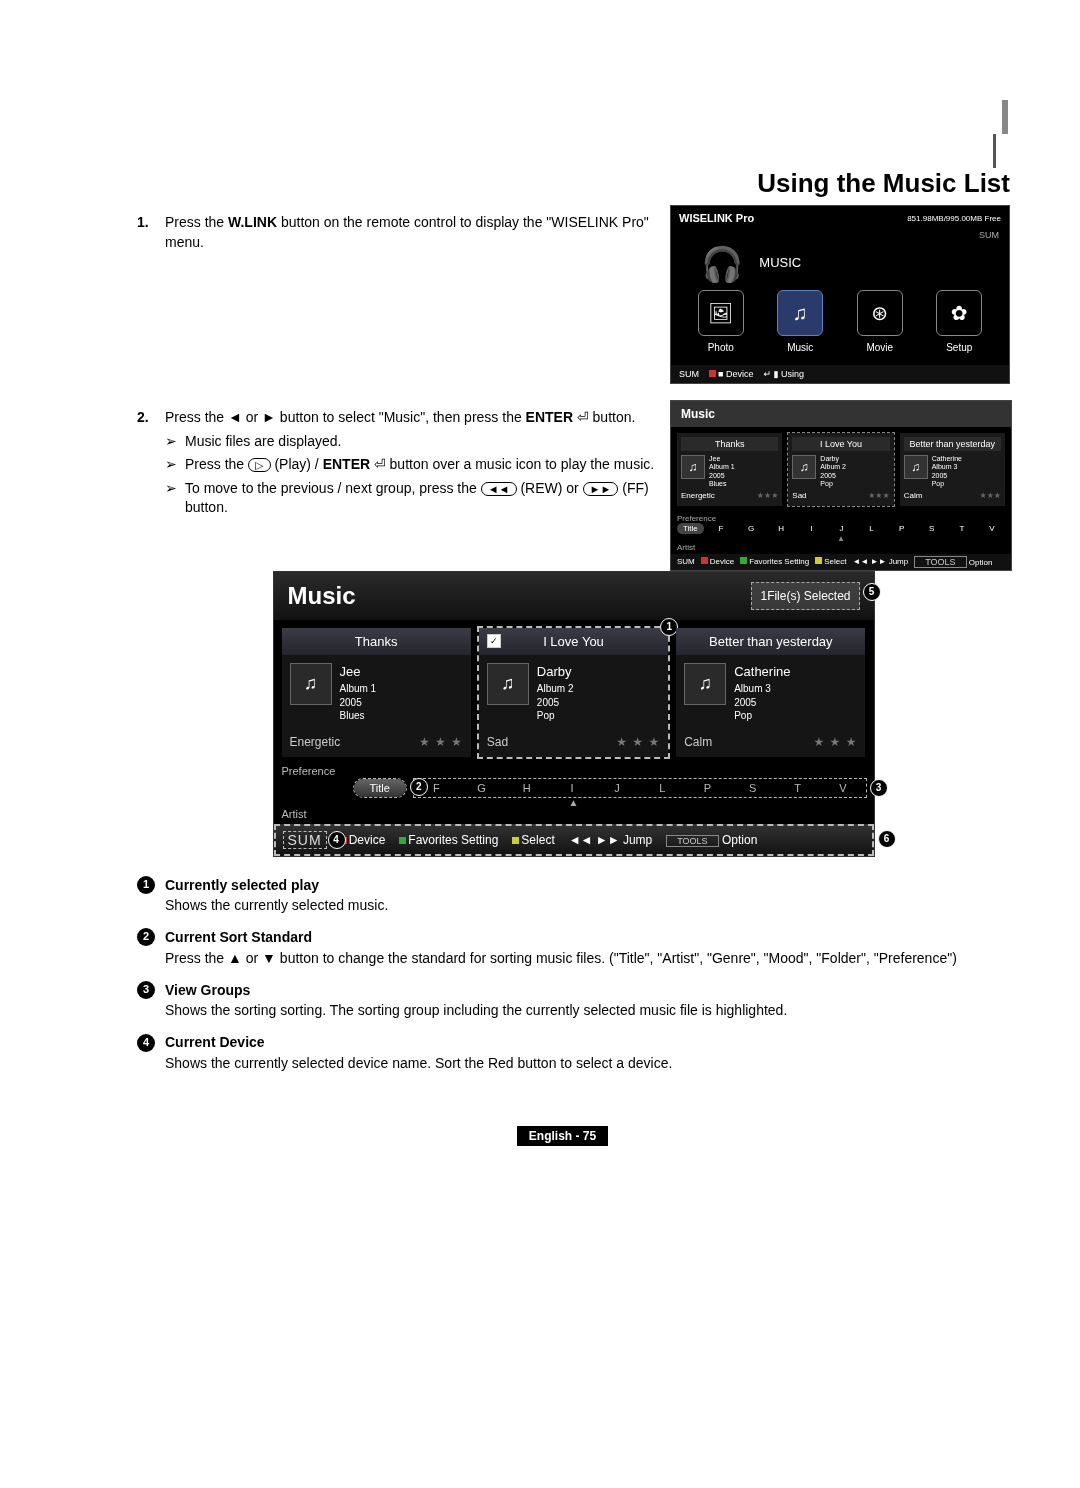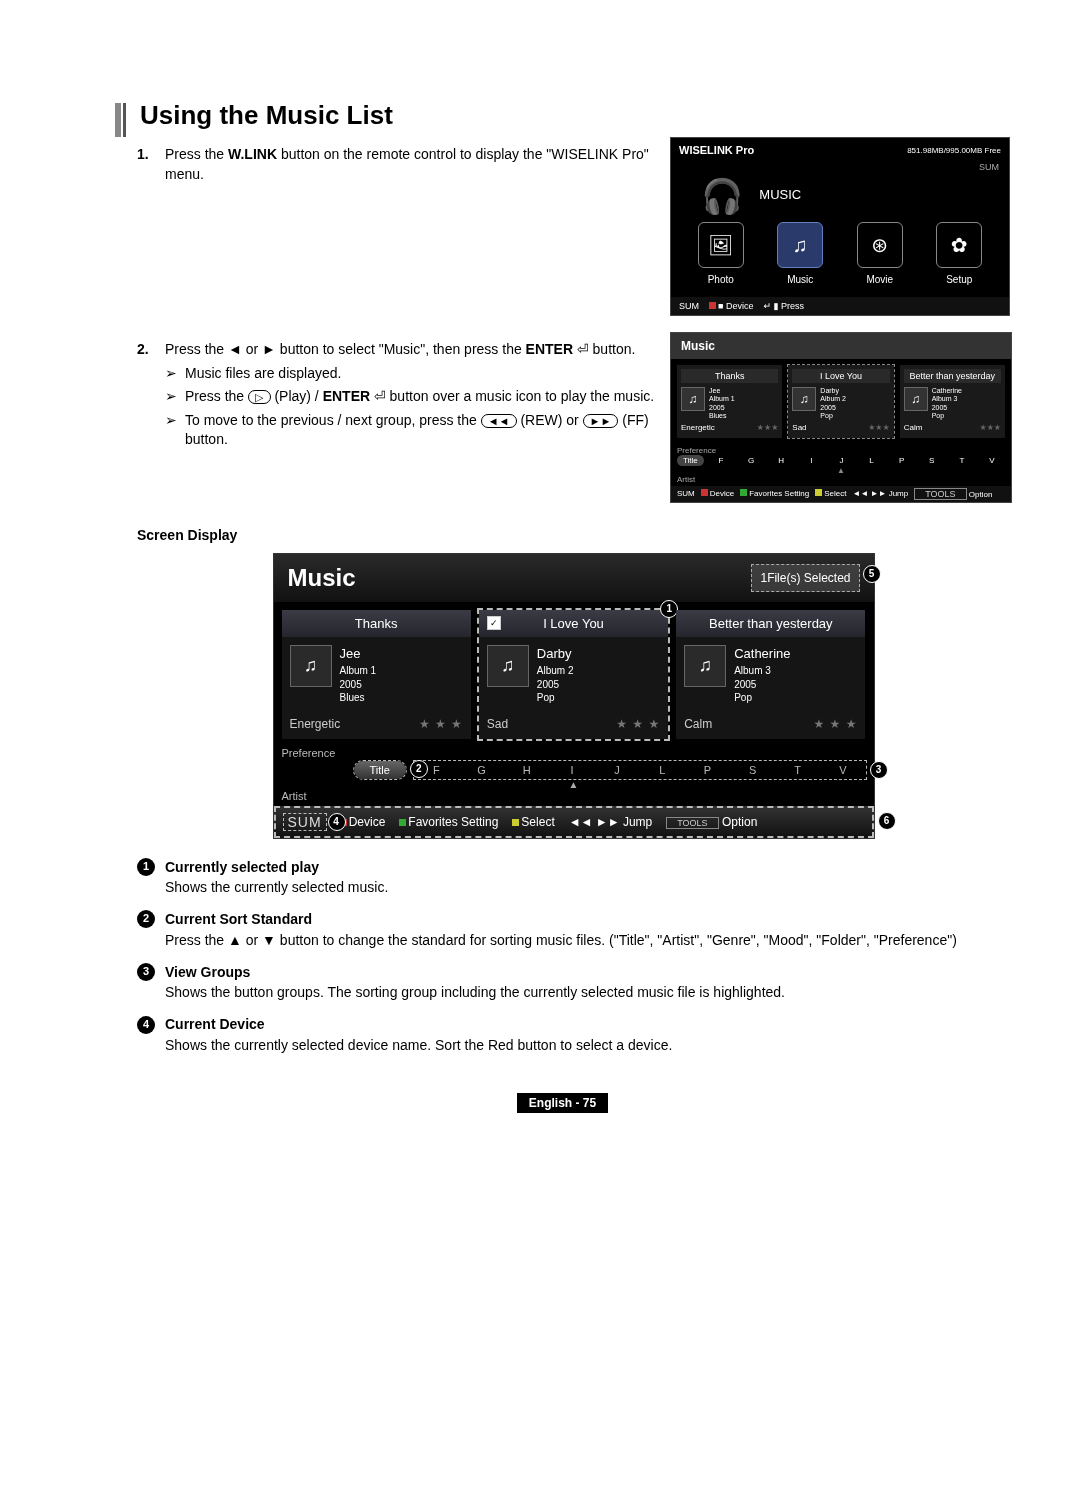--- a/index.html
+++ b/index.html
@@ -138,29 +138,29 @@
 
   
   .legend { margin-top: 18px; font-size:14px; line-height:1.45;}
   .legend-item{margin-bottom:12px;}
   .legend-item .lead{display:flex;align-items:center;gap:10px;}
   .legend-item .num{width:18px;height:18px;border-radius:50%;background:#000;color:#fff;font-size:11px;display:flex;align-items:center;justify-content:center;font-weight:bold;}
   .legend-item .lt{font-weight:bold;}
   .legend-item .ld{margin-left:28px;}
 
   .footer{
-    text-align:center;font-size:12px;font-weight:bold;margin-top:38px;
+    text-align:center;font-size:12px;font-weight:bold;margin-top:53px;
   }
   .footer .band{background:#000;color:#fff;display:inline-block;padding:3px 12px;}
 </style>
 </head>
 <body>
 
 <div class="page">
-  <div style="display:flex;align-items:flex-end;gap:0;">
+  <div style="display:flex;align-items:flex-end;gap:0;flex-direction:column;">
     <div style="width:6px;background:#888;height:34px;margin-right:2px;"></div>
     <div style="width:3px;background:#555;height:34px;margin-right:14px;"></div>
     <h1 class="section-title">Using the Music List</h1>
   </div>
 
   <div class="content">
 
     <div class="two-col">
       <div class="col-left">
         <div class="step-row">
@@ -203,21 +203,21 @@
             <div class="ticon">
                 <div class="box">
                   <span>✿</span>
                 </div>
                 <span>Setup</span>
               </div>
           </div>
           <div class="thumb-footer">
             <span>SUM</span>
             <span><span class="dot r"></span><span>■ Device</span></span>
-            <span>↵ ▮ Press</span>
+            <span>↵ ▮ Using</span>
           </div>
         </div>
       </div>
     </div>
 
     <div class="two-col" style="margin-top:16px;">
       <div class="col-left">
         <div class="step-row">
           <div class="step-num">2.</div>
           <div class="step-body">
@@ -298,21 +298,20 @@
             <span><span class="dot r"></span><span>Device</span></span>
             <span><span class="dot g"></span><span>Favorites Setting</span></span>
             <span><span class="dot y"></span><span>Select</span></span>
             <span>◄◄ ►► <span>Jump</span></span>
             <span><span class="keybox">TOOLS</span> <span>Option</span></span>
           </div>
         </div>
       </div>
     </div>
 
-    <div class="subhead">Screen Display</div>
 
     <div class="bigshot">
       <div class="bs-header">
         <span class="bs-title">Music</span>
         <span class="bs-selcount">
           <span>1File(s) Selected</span>
           <span class="circ" style="right:-22px;top:0;">5</span>
         </span>
       </div>
       <div class="bs-groups" id="bs-groups">
@@ -406,21 +405,21 @@
             <span class="num">2</span>
             <span class="lt">Current Sort Standard</span>
           </div>
           <div class="ld">Press the ▲ or ▼ button to change the standard for sorting music files. ("Title", "Artist", "Genre", "Mood", "Folder", "Preference")</div>
         </div>
         <div class="legend-item">
           <div class="lead">
             <span class="num">3</span>
             <span class="lt">View Groups</span>
           </div>
-          <div class="ld">Shows the button groups. The sorting group including the currently selected music file is highlighted.</div>
+          <div class="ld">Shows the sorting sorting. The sorting group including the currently selected music file is highlighted.</div>
         </div>
         <div class="legend-item">
           <div class="lead">
             <span class="num">4</span>
             <span class="lt">Current Device</span>
           </div>
           <div class="ld">Shows the currently selected device name. Sort the Red button to select a device.</div>
         </div>
       </div>
   </div>

